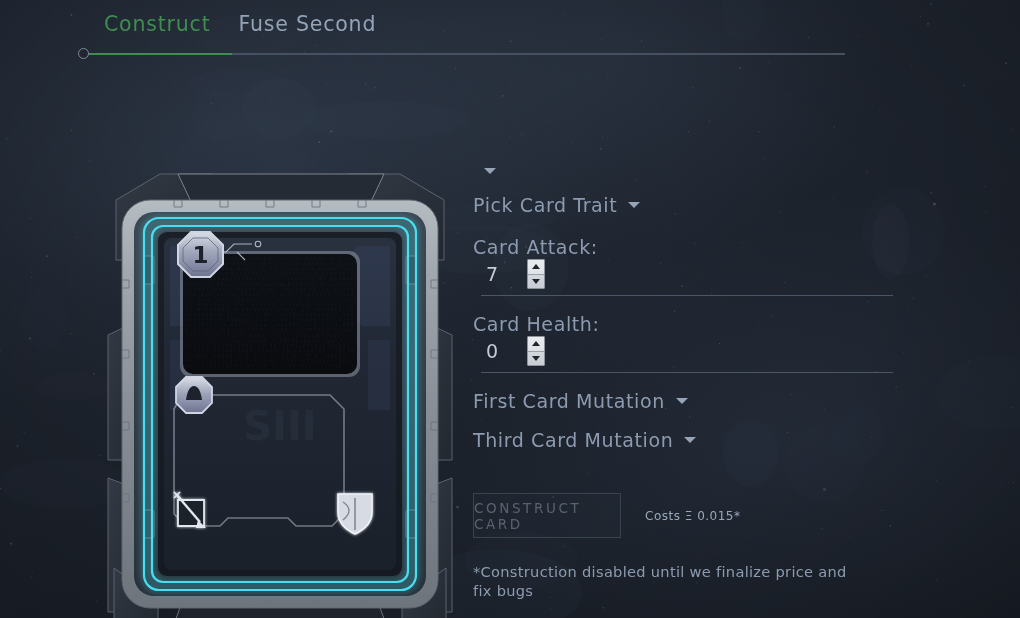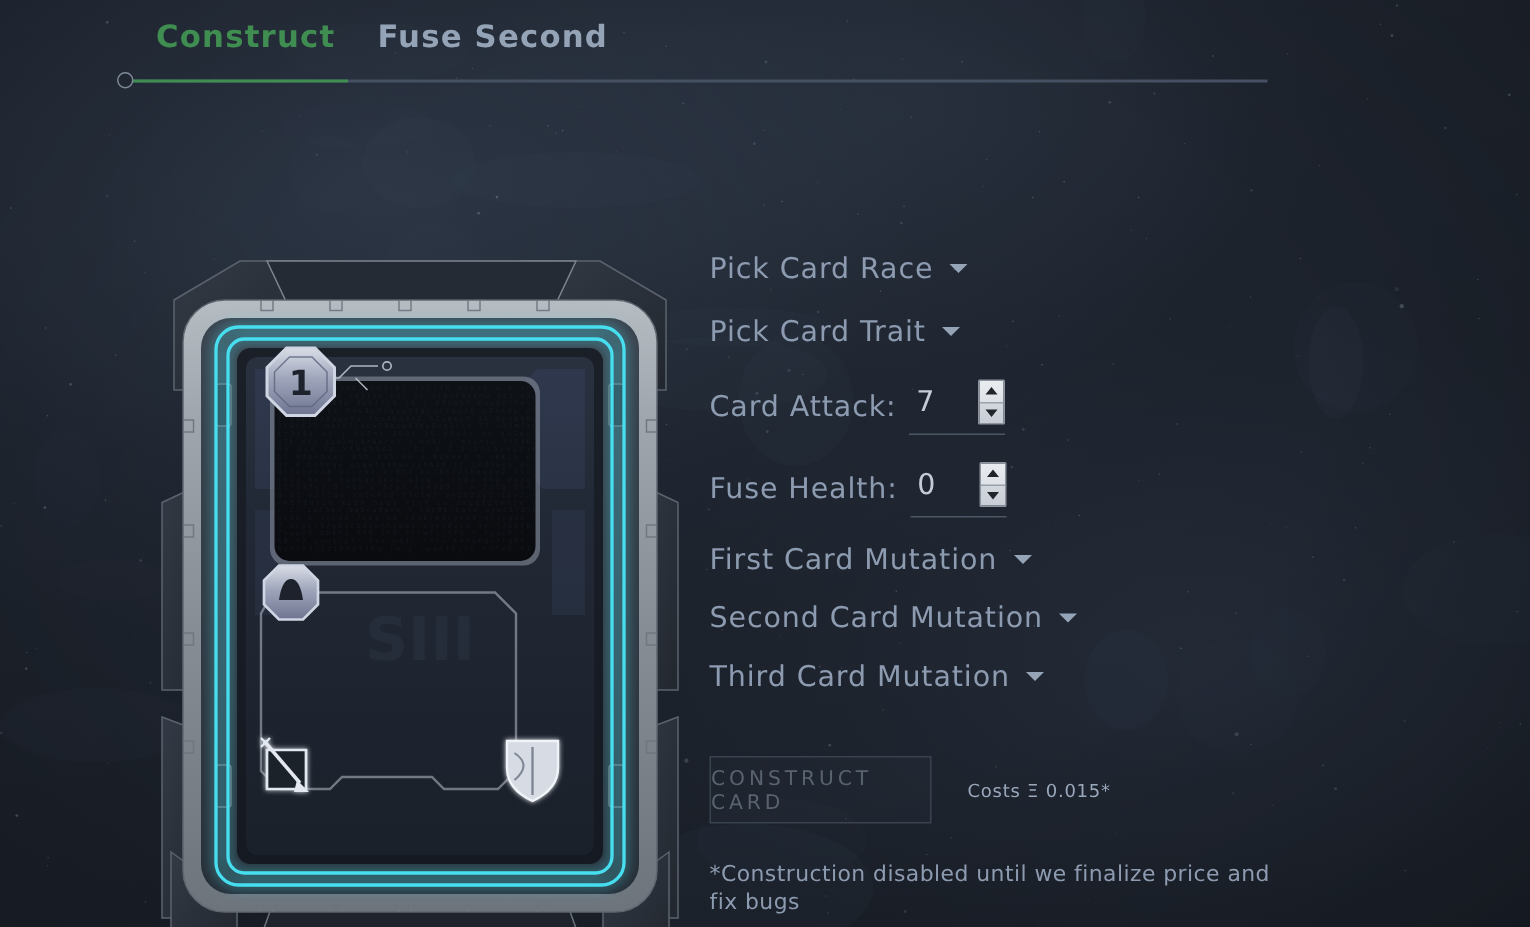--- a/index.html
+++ b/index.html
@@ -48,21 +48,20 @@
     width: 1020px;
     height: 50px;
     z-index: 6;
   }
   .tabs {
     position: absolute;
     left: 104px; top: 5px;
     display: flex;
     align-items: baseline;
     gap: 28px;
-    font-weight: bold;
   }
   .tab {
     font-family: "DejaVu Sans", sans-serif;
     font-size: 20.5px;
     letter-spacing: 0.8px;
     line-height: 26px;
     white-space: nowrap;
     cursor: pointer;
     user-select: none;
   }
@@ -140,22 +139,22 @@
   .caret {
     margin-left: 11px;
     width: 0; height: 0;
     border-left: 6.5px solid transparent;
     border-right: 6.5px solid transparent;
     border-top: 6.5px solid #96a4b8;
   }
 
   .numrow {
     display: flex;
-    align-items: center;
     margin-bottom: 17px;
+    flex-direction: column;
   }
   .numlabel {
     color: #8d9bb0;
     font-size: 19px;
     letter-spacing: 0.6px;
     white-space: nowrap;
   }
   .numbox {
     display: flex;
     align-items: center;
@@ -727,21 +726,20 @@
         <path d="M238 334 L272 334 L272 352 Q272 366 255 374 Q238 366 238 352 Z" fill="#d6dbe4" stroke="#f0f3f8" stroke-width="1.6"></path>
         <path d="M255 338 L255 370" stroke="#7f8794" stroke-width="1.6"></path>
         <path d="M243 342 Q255 350 243 360" fill="none" stroke="#7f8794" stroke-width="1.4"></path>
       </g>
     </svg>
   </div>
 
   <div id="form">
 
     <div class="field select">
-      <span>Pick Card Race</span>
       <span class="caret"></span>
     </div>
 
     <div class="field select">
       <span>Pick Card Trait</span>
       <span class="caret"></span>
     </div>
 
     <div class="numrow">
       <span class="numlabel">Card Attack:</span>
@@ -752,44 +750,40 @@
               <span class="tri-up"></span>
             </span>
           <span class="spin-dn">
               <span class="tri-dn"></span>
             </span>
         </span>
       </span>
     </div>
 
     <div class="numrow">
-      <span class="numlabel">Fuse Health:</span>
+      <span class="numlabel">Card Health:</span>
       <span class="numbox">
         <input class="numvalue" type="text" readonly="" value="0" style="">
         <span class="spinner">
           <span class="spin-up">
               <span class="tri-up"></span>
             </span>
           <span class="spin-dn">
               <span class="tri-dn"></span>
             </span>
         </span>
       </span>
     </div>
 
     <div class="mutblock">
       <div class="field select mut">
         <span>First Card Mutation</span>
         <span class="caret"></span>
       </div>
       <div class="field select mut">
-        <span>Second Card Mutation</span>
-        <span class="caret"></span>
-      </div>
-      <div class="field select mut">
         <span>Third Card Mutation</span>
         <span class="caret"></span>
       </div>
     </div>
 
     <div class="actionrow">
       <div class="constructbtn">CONSTRUCT CARD</div>
       <div class="costs">Costs Ξ 0.015*</div>
     </div>
 

